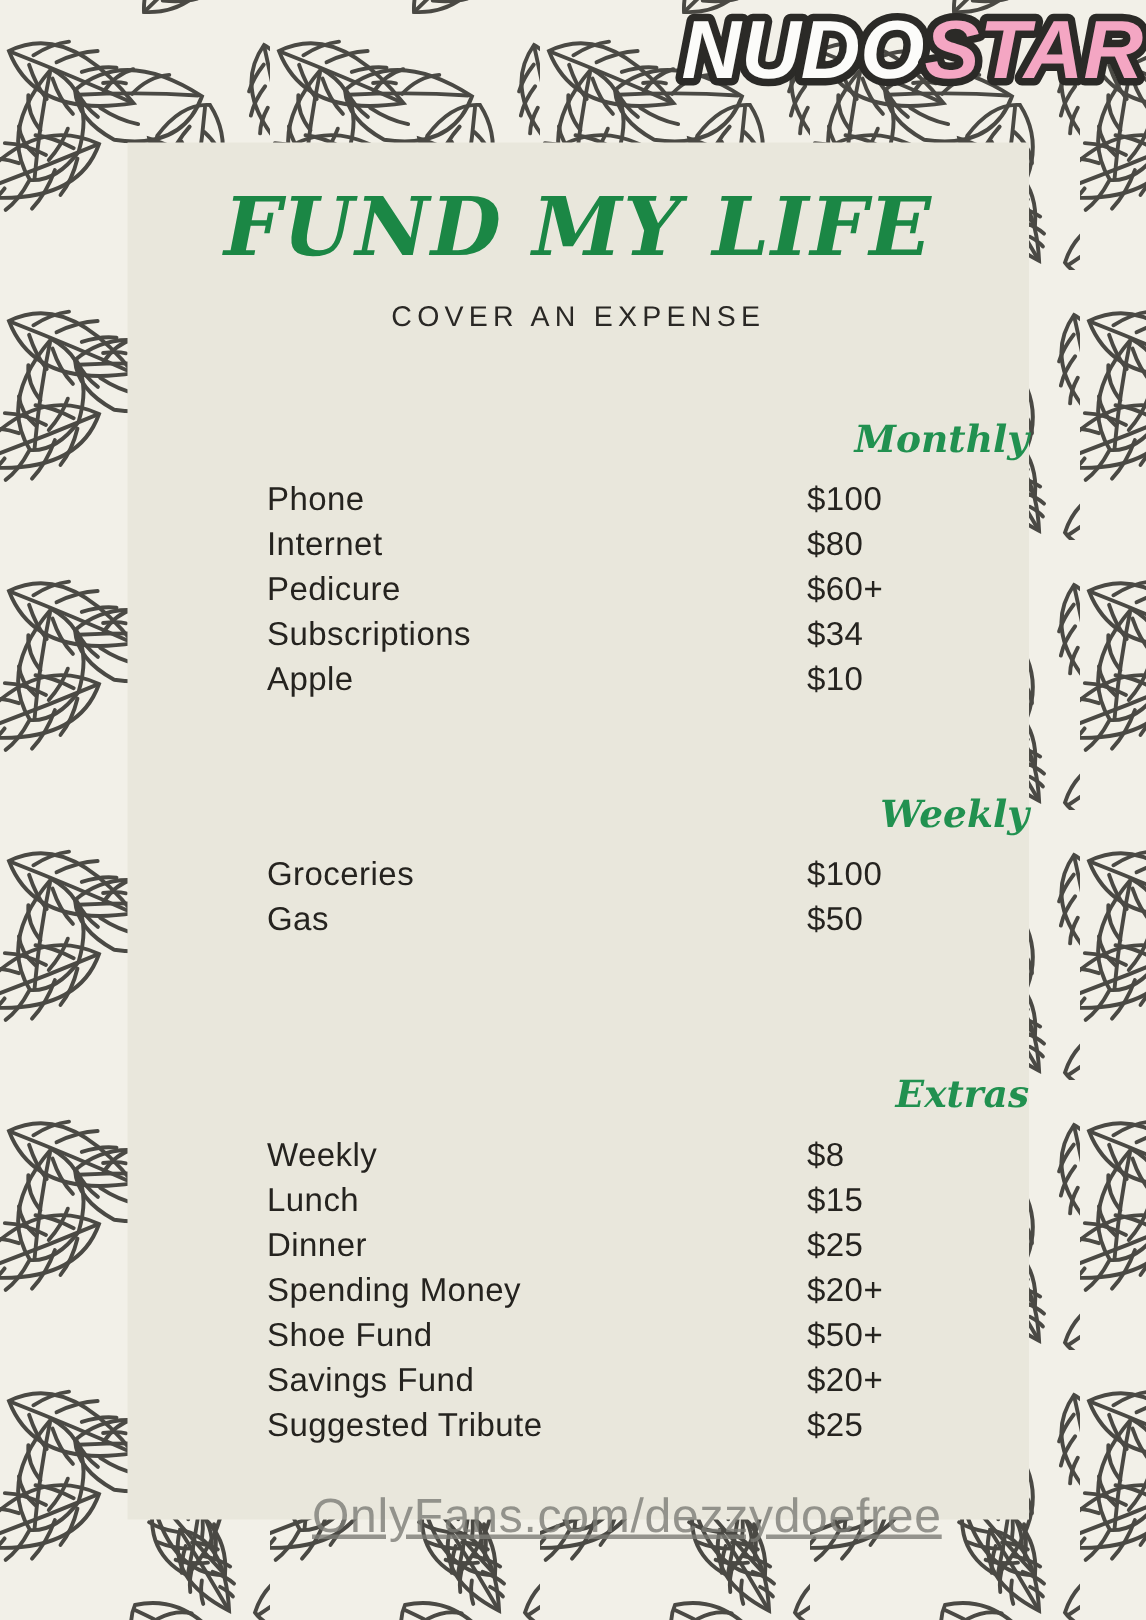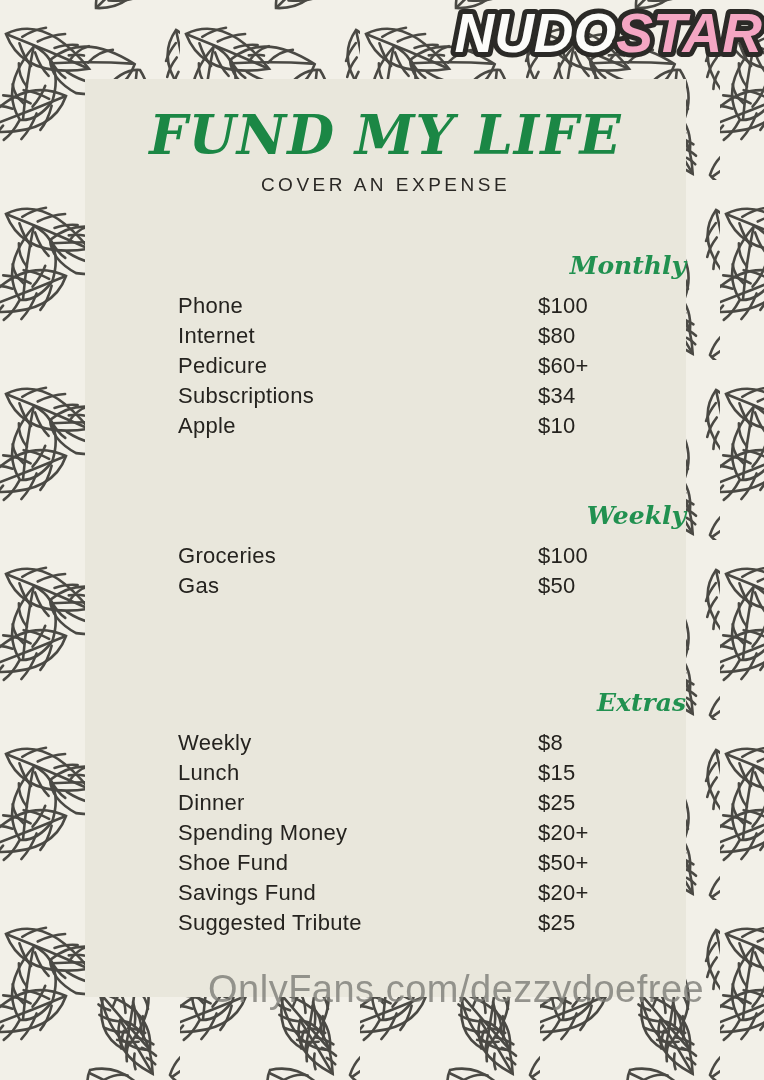--- a/index.html
+++ b/index.html
@@ -15,44 +15,44 @@
   .bg{position:absolute;inset:0;width:764px;height:1080px;background:var(--page_bg);}
   .bg path{stroke:var(--pattern_stroke);fill:none;stroke-width:2.6;stroke-linecap:round;vector-effect:non-scaling-stroke;}
   .logo{position:absolute;top:2px;right:-4px;width:336px;height:64px;}
   .logo text{
     font-family:"Liberation Sans",sans-serif;font-weight:bold;font-style:italic;font-size:55px;
     stroke:var(--logo_outline);stroke-width:10px;stroke-linejoin:round;paint-order:stroke;letter-spacing:0px;
   }
   .logo .t1{fill:var(--logo_white);}
   .logo .t2{fill:var(--logo_pink);}
   .card{
-    position:absolute;left:85px;top:79px;width:601px;height:918px;
+    position:absolute;left:85px;top:95px;width:601px;height:918px;
     background:var(--card_bg);
   }
   .title{
     margin:28px 0 0;text-align:center;
     font-family:"DejaVu Serif","Liberation Serif",serif;font-style:italic;font-weight:700;
     font-size:54px;line-height:56px;color:var(--green_title);letter-spacing:1px;
   }
   .subtitle{
-    margin-top:10px;text-align:center;font-size:19px;line-height:24px;
+    margin-top:21px;text-align:center;font-size:19px;line-height:24px;
     letter-spacing:3.5px;color:var(--subtitle_ink);font-weight:500;
   }
   .sec-h{
     font-family:"DejaVu Serif","Liberation Serif",serif;font-style:italic;font-weight:700;
     font-size:25px;line-height:30px;color:var(--green_heading);text-align:right;margin:0 0 10px 0;
   }
   .sec:nth-child(1){margin-top:54px;}
   .sec:nth-child(2){margin-top:60px;}
   .sec:nth-child(3){margin-top:87px;}
   .row{position:relative;height:30px;line-height:30px;font-size:22px;color:var(--ink);padding-left:93px;letter-spacing:.3px;}
   .amt{position:absolute;left:453px;top:0;}
   .watermark{
-    position:absolute;left:208px;top:968px;font-size:38px;letter-spacing:.5px;
-    color:var(--watermark_color);opacity:.8;white-space:nowrap;
+    position:absolute;left:208px;top:992px;font-size:32px;letter-spacing:.5px;
+    color:var(--watermark_color);opacity:.8;white-space:nowrap;text-decoration:underline;
   }
 </style>
 </head>
 <body>
 
 <svg class="bg" xmlns="http://www.w3.org/2000/svg">
   <defs>
     <g id="leafA">
       <path d="M0 0 Q28 -34 90 -2 Q34 34 0 0 Z"></path>
       <path d="M2 0 Q46 -2 88 -2"></path>

